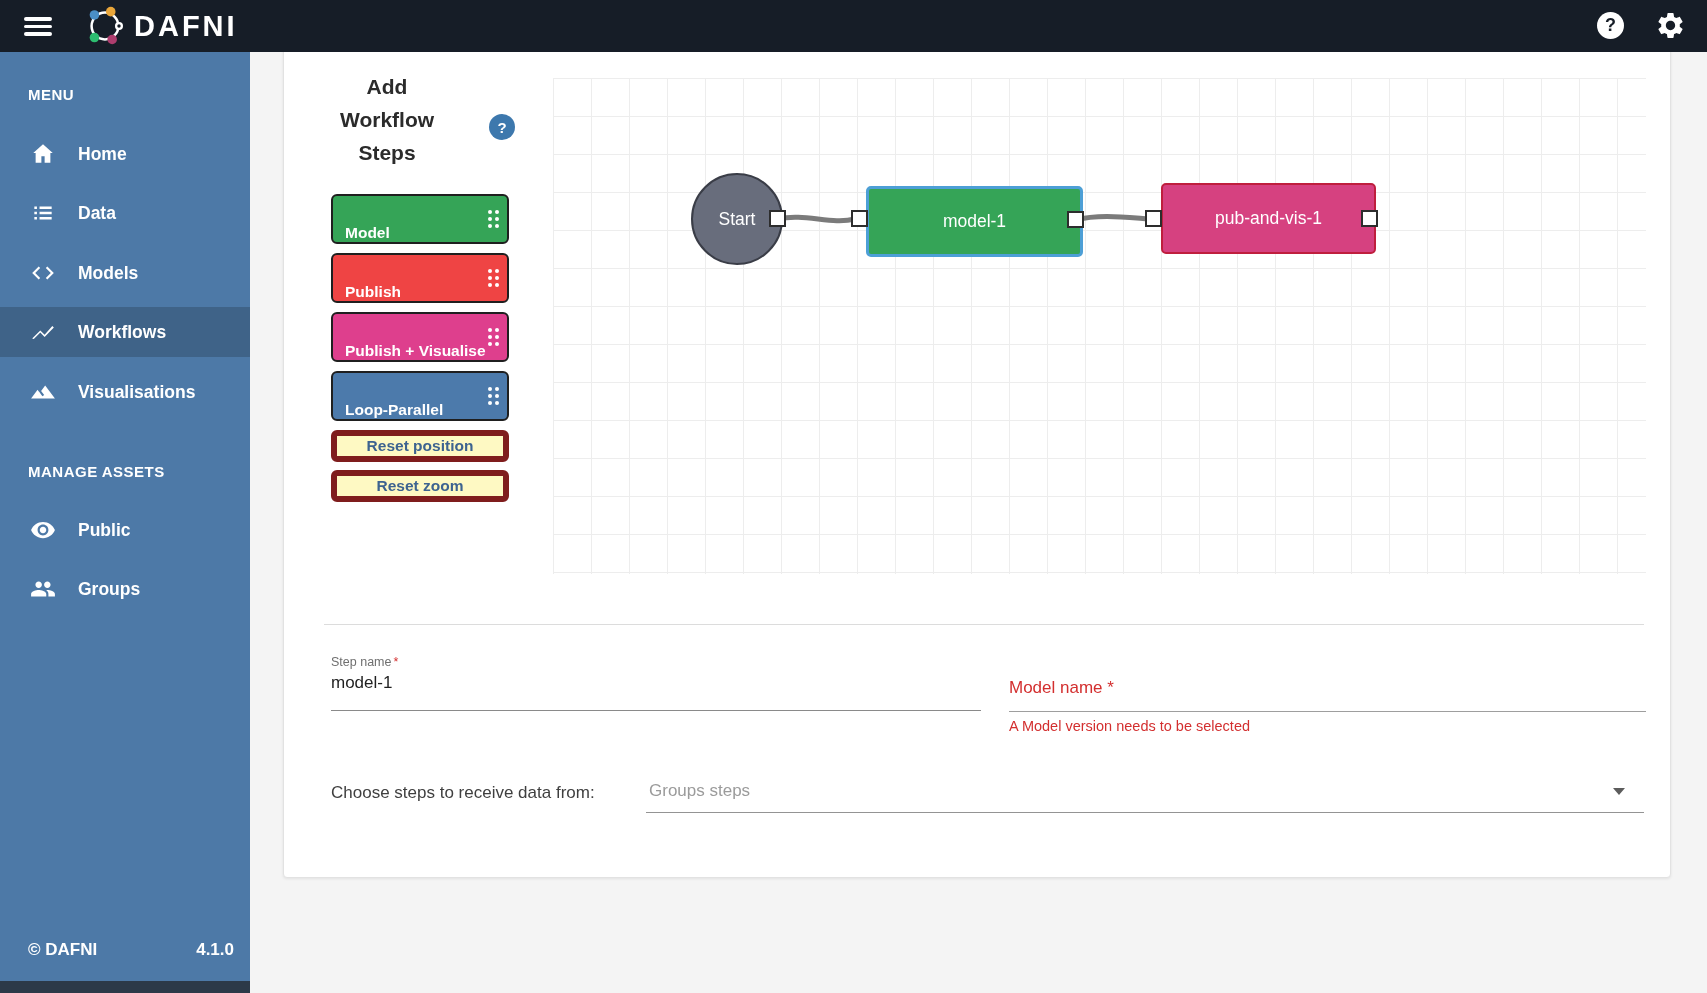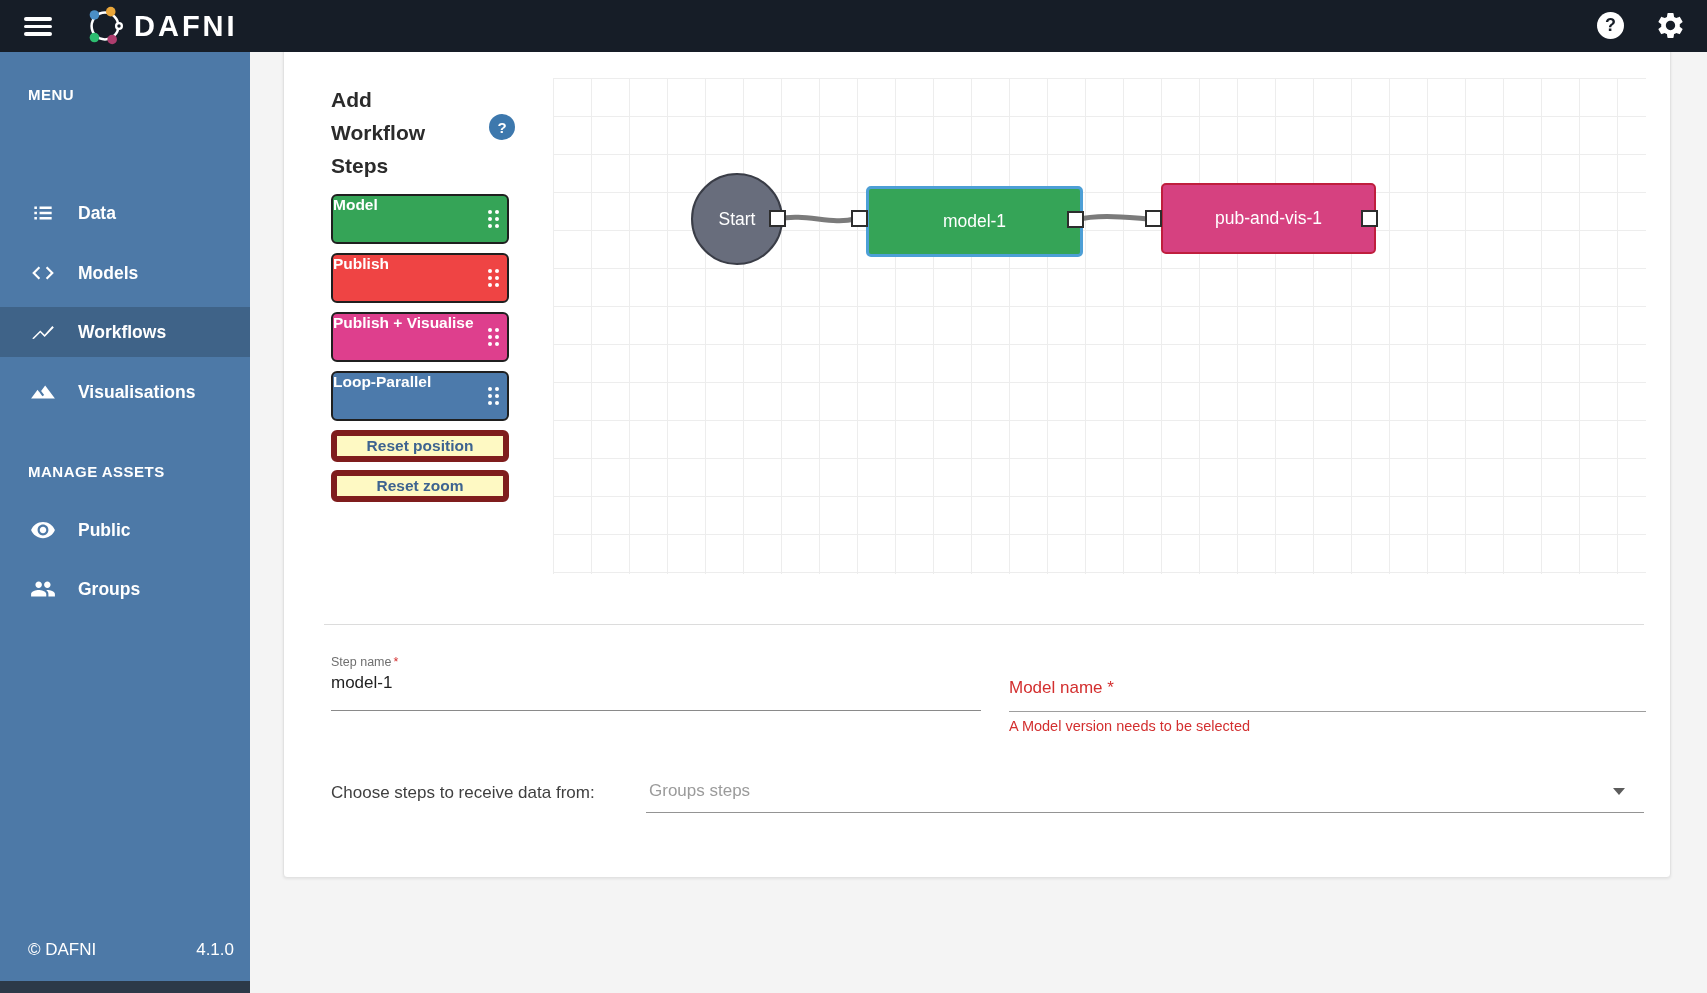--- a/index.html
+++ b/index.html
@@ -20,35 +20,35 @@
 
   
   .sidebar { position:absolute; left:0; top:52px; width:250px; height:941px; background:#4d79a7; z-index:20; }
   .side-heading { position:absolute; left:28px; color:#fff; font-size:15px; font-weight:600; letter-spacing:0.5px; }
   .side-item { position:absolute; left:0; width:250px; height:50px; display:flex; align-items:center; color:#fff; cursor:pointer; }
   .side-item.active { background:rgba(0,0,0,0.18); }
   .side-item .sicon { position:absolute; left:30px; width:26px; height:26px; }
   .side-item .sicon svg { width:26px; height:26px; fill:#fff; }
   .side-item .slabel { position:absolute; left:78px; font-size:17.5px; font-weight:bold; }
   .side-footer { position:absolute; left:28px; top:888px; width:206px; display:flex; justify-content:space-between;
-    color:#fff; font-size:17px; font-weight:normal; }
+    color:#fff; font-size:17px; font-weight:bold; }
   .side-strip { position:absolute; left:0; top:929px; width:250px; height:12px; background:#2c3948; }
 
   
   .card { position:absolute; left:283px; top:1px; width:1388px; height:877px; background:#fff;
     border:1px solid #e2e2e2; border-radius:0 0 4px 4px; box-shadow:0 1px 3px rgba(0,0,0,0.08); z-index:10; }
   .card-topline { position:absolute; left:4px; right:4px; top:26px; height:1px; background:#e6e6e6; }
 
   
-  .panel-heading { position:absolute; left:47px; top:81px; width:112px; font-size:21px; line-height:33px; font-weight:bold; color:#2b2b2b; }
+  .panel-heading { position:absolute; left:47px; top:68px; width:112px; font-size:21px; line-height:33px; font-weight:bold; color:#2b2b2b;text-align:center; }
   .panel-help { position:absolute; left:205px; top:112px; width:26px; height:26px; border-radius:50%;
     background:#3d78ad; color:#fff; font-size:15px; font-weight:bold; display:flex; align-items:center; justify-content:center; cursor:pointer; }
   .steps-col { position:absolute; left:47px; top:192px; width:178px; }
   .step-btn { position:relative; width:178px; height:50px; margin-bottom:9px; border:2px solid #1f1f1f; border-radius:6px;
-    color:#fff; font-size:15.5px; font-weight:600; display:flex; align-items:flex-start; cursor:grab; }
+    color:#fff; font-size:15.5px; font-weight:600; display:flex; align-items:flex-end; padding-left:12px; cursor:grab; }
   .step-btn.model   { background:#35a457; }
   .step-btn.publish { background:#ef4444; }
   .step-btn.pubvis  { background:#de3f8d; }
   .step-btn.loopp   { background:#4c7aab; }
   .step-btn.loops   { background:#45a1ce; border-width:3px; border-color:#15151c; }
   .dots { position:absolute; right:8px; top:50%; transform:translateY(-50%); display:grid;
     grid-template-columns:4px 4px; grid-auto-rows:4px; gap:3px; }
   .dots i { width:4px; height:4px; border-radius:50%; background:#fff; }
   .reset-btn { width:178px; height:32px; background:#fef9c3; border:6px solid #7f1d1d; border-radius:6px;
     color:#3d6390; font-size:15.5px; font-weight:bold; display:flex; align-items:center; justify-content:center; cursor:pointer; }
@@ -111,20 +111,28 @@
     <div class="appbar-gear">
       <svg viewBox="0 0 24 24">
         <path d="M19.14 12.94c.04-.3.06-.61.06-.94 0-.32-.02-.64-.07-.94l2.03-1.58c.18-.14.23-.41.12-.61l-1.92-3.32c-.12-.22-.37-.29-.59-.22l-2.39.96c-.5-.38-1.03-.7-1.62-.94l-.36-2.54c-.04-.24-.24-.41-.48-.41h-3.84c-.24 0-.43.17-.47.41L9.25 5.35c-.59.24-1.13.57-1.62.94L5.24 5.33c-.22-.08-.47 0-.59.22L2.74 8.87c-.12.21-.08.47.12.61l2.03 1.58c-.05.3-.09.63-.09.94s.02.64.07.94l-2.03 1.58c-.18.14-.23.41-.12.61l1.92 3.32c.12.22.37.29.59.22l2.39-.96c.5.38 1.03.7 1.62.94l.36 2.54c.05.24.24.41.48.41h3.84c.24 0 .44-.17.47-.41l.36-2.54c.59-.24 1.13-.56 1.62-.94l2.39.96c.22.08.47 0 .59-.22l1.92-3.32c.12-.22.07-.47-.12-.61l-2.01-1.58zM12 15.6c-1.98 0-3.6-1.62-3.6-3.6s1.62-3.6 3.6-3.6 3.6 1.62 3.6 3.6-1.62 3.6-3.6 3.6z"></path>
       </svg>
     </div>
   </header>
 
   <nav class="sidebar">
     <div class="side-heading" style="top:34px">MENU</div>
 
+    <div class="side-item" style="top:77px">
+      <span class="sicon">
+        <svg viewBox="0 0 24 24">
+            <path d="M12 3L3 11h2.2v9h5.3v-6h3v6h5.3v-9H21z"></path>
+          </svg>
+      </span>
+      <span class="slabel">Home</span>
+    </div>
 
     <div class="side-item" style="top:136px">
       <span class="sicon">
         <svg viewBox="0 0 24 24">
             <path d="M4 6h2.4v2.4H4zM8.8 6h11.2v2.4H8.8zM4 10.8h2.4v2.4H4zM8.8 10.8h11.2v2.4H8.8zM4 15.6h2.4V18H4zM8.8 15.6h11.2V18H8.8z"></path>
           </svg>
       </span>
       <span class="slabel">Data</span>
     </div>
 

